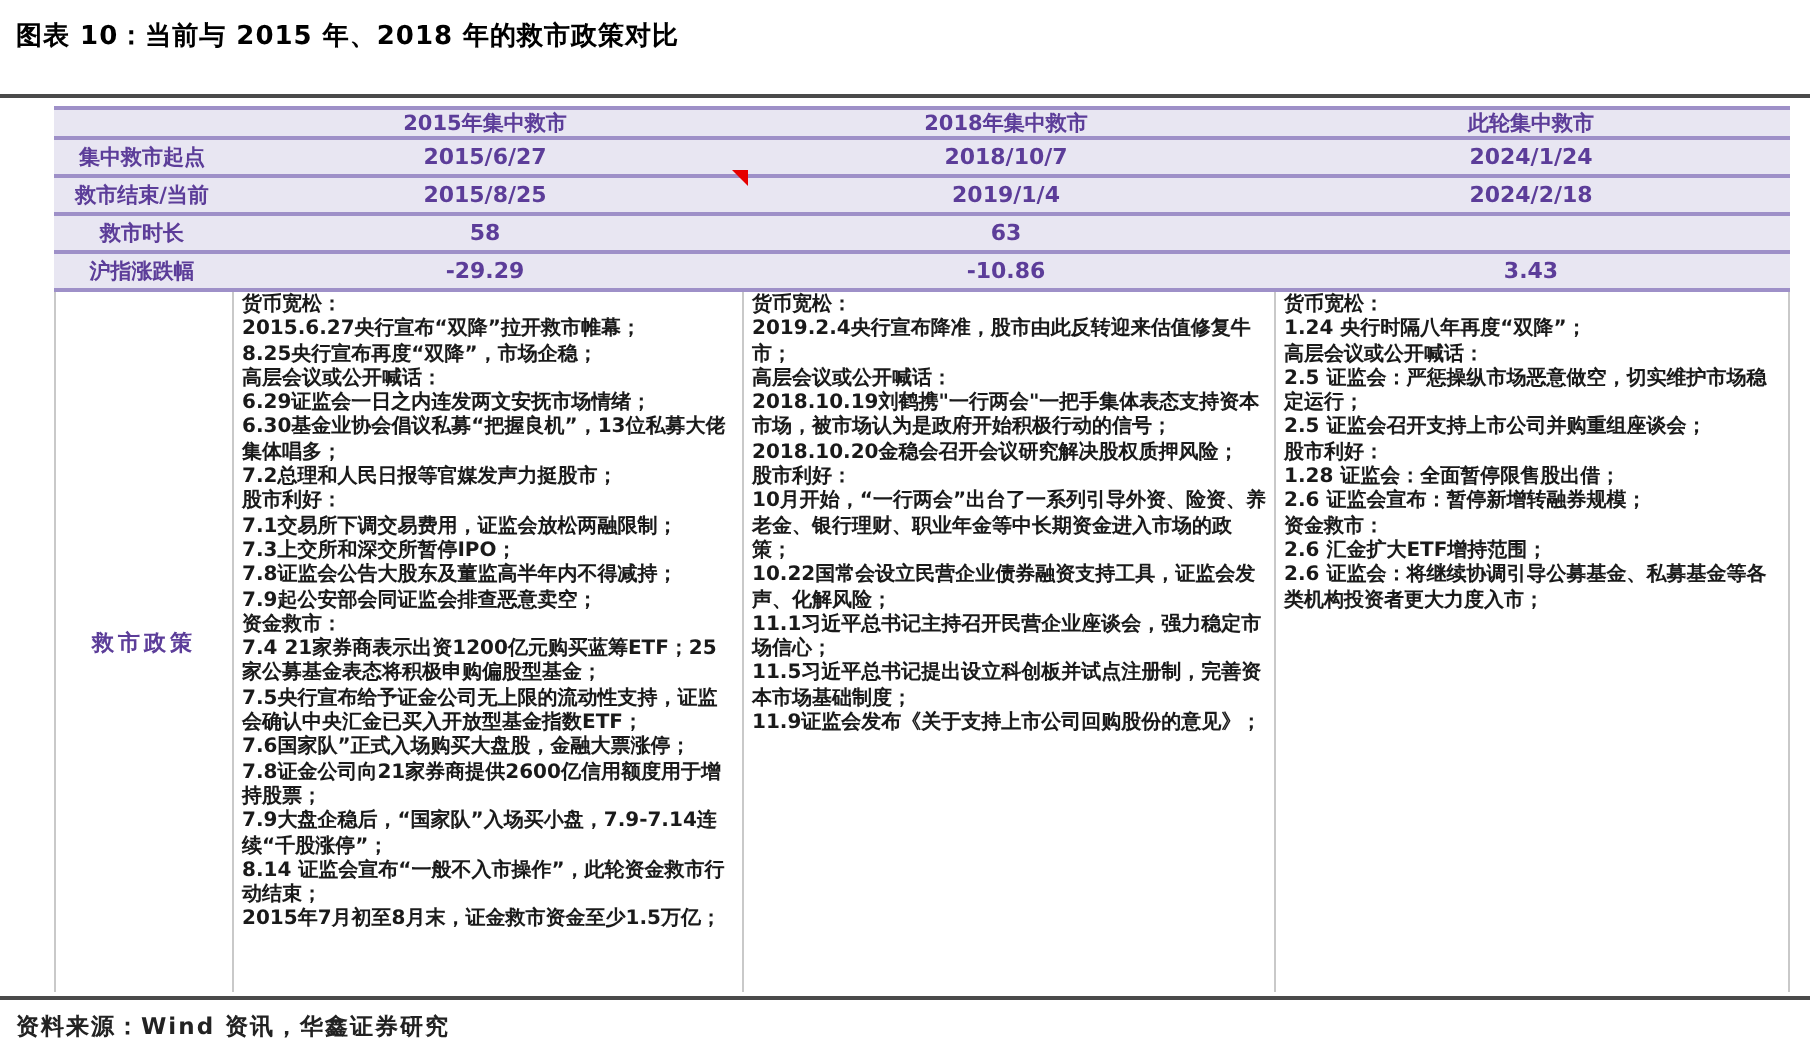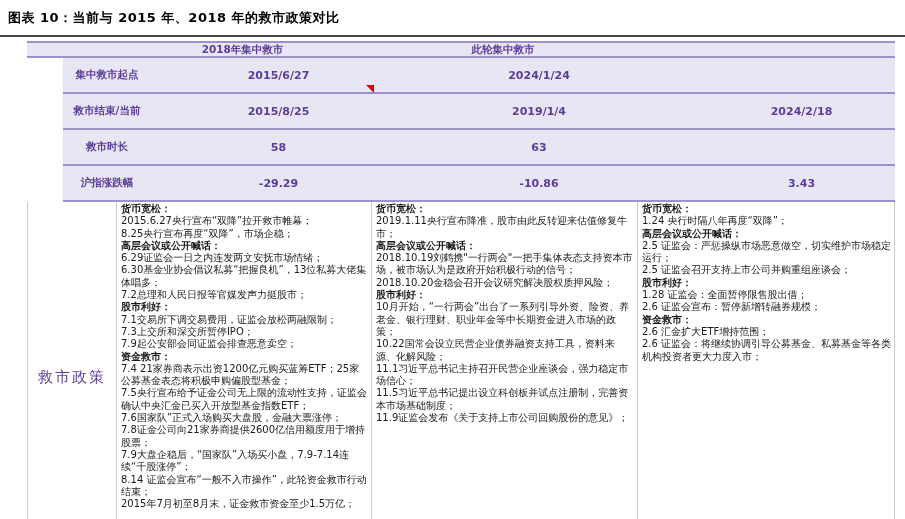--- a/index.html
+++ b/index.html
@@ -12,60 +12,60 @@
     --marker_red:#e60000;
   }
   *{box-sizing:border-box;}
   html,body{margin:0;padding:0;}
   body{
     width:905px;height:519px;background:#fff;position:relative;overflow:hidden;
     font-family:"DejaVu Sans","Liberation Sans",sans-serif;
     -webkit-font-smoothing:antialiased;
   }
   .title{
-    padding:9px 8px 8px 8px;
+    padding:9px 8px 20px 8px;
     font-size:13px;font-weight:bold;color:#000;letter-spacing:0.5px;
   }
   .title-rule{
     width:905px;height:0;border-top:2.5px solid var(--rule,#4a4a4a);
   }
   .table{
     margin:4px 0 0 27px;width:868px;
     border-top:2px solid var(--purple_line,#9e90c8);
     font-size:11px;
   }
   .grid-row{
     display:grid;grid-template-columns:88px 255px 266px 259px;
     background:var(--lavender,#e8e6f2);
     border-bottom:2px solid var(--purple_line,#9e90c8);
     color:var(--purple_text,#5c3d99);font-weight:bold;
     align-items:center;text-align:center;
   }
   .header-row{height:15px;font-size:10.5px;}
-  .summary-row{height:36px;margin-left:36px;}
+  .summary-row{height:19px;}
   .summary-row .row-label{font-size:10.5px;}
   .policy-row{
     display:grid;grid-template-columns:88px 255px 266px 259px;
     background:#fff;min-height:350px;
     border-left:1px solid var(--cell_border,#c9c9c9);
     border-right:1px solid var(--cell_border,#c9c9c9);
   }
   .policy-label{
     display:flex;align-items:center;justify-content:center;
-    color:var(--purple_text,#5c3d99);font-weight:normal;font-size:15px;
+    color:var(--purple_text,#5c3d99);font-weight:bold;font-size:11px;
     letter-spacing:2px;
   }
   .policy-cell{
     border-left:1px solid var(--cell_border,#c9c9c9);
     padding:1px 3px 2px 4px;
     color:var(--ink,#1a1a1a);
     font-size:10px;line-height:12.3px;text-align:left;
   }
   .policy-cell .sec{font-weight:bold;}
-  .policy-cell .item{font-weight:normal;}
+  .policy-cell .item{font-weight:bold;}
   .bottom-rule{
     width:905px;height:0;border-top:2px solid var(--rule,#4a4a4a);margin-top:2px;
   }
   .source{
     padding:6px 8px 0 8px;font-size:11.5px;font-weight:bold;color:#222;
     letter-spacing:1px;
   }
   .red-marker{
     position:absolute;left:366px;top:85px;width:0;height:0;
     border-top:8px solid var(--marker_red,#e60000);
@@ -74,27 +74,29 @@
 </style>
 </head>
 <body>
 
 <div class="title">图表 10：当前与 2015 年、2018 年的救市政策对比</div>
 <div class="title-rule"></div>
 
 <div class="table">
   <div class="grid-row header-row" id="header-row">
     <div class="row-label"></div>
+  <div>2015年集中救市</div>
       <div>2018年集中救市</div>
       <div>此轮集中救市</div>
     </div>
   <div id="summary-rows">
       <div class="grid-row summary-row">
         <div class="row-label">集中救市起点</div>
         <div>2015/6/27</div>
+        <div>2018/10/7</div>
         <div>2024/1/24</div>
       </div>
       <div class="grid-row summary-row">
         <div class="row-label">救市结束/当前</div>
         <div>2015/8/25</div>
         <div>2019/1/4</div>
         <div>2024/2/18</div>
       </div>
       <div class="grid-row summary-row">
         <div class="row-label">救市时长</div>
@@ -114,39 +116,40 @@
         <div class="sec">货币宽松：</div>
         <div class="item">2015.6.27央行宣布“双降”拉开救市帷幕；</div>
         <div class="item">8.25央行宣布再度“双降”，市场企稳；</div>
         <div class="sec">高层会议或公开喊话：</div>
         <div class="item">6.29证监会一日之内连发两文安抚市场情绪；</div>
         <div class="item">6.30基金业协会倡议私募“把握良机”，13位私募大佬集体唱多；</div>
         <div class="item">7.2总理和人民日报等官媒发声力挺股市；</div>
         <div class="sec">股市利好：</div>
         <div class="item">7.1交易所下调交易费用，证监会放松两融限制；</div>
         <div class="item">7.3上交所和深交所暂停IPO；</div>
+        <div class="item">7.8证监会公告大股东及董监高半年内不得减持；</div>
         <div class="item">7.9起公安部会同证监会排查恶意卖空；</div>
         <div class="sec">资金救市：</div>
         <div class="item">7.4 21家券商表示出资1200亿元购买蓝筹ETF；25家公募基金表态将积极申购偏股型基金；</div>
         <div class="item">7.5央行宣布给予证金公司无上限的流动性支持，证监会确认中央汇金已买入开放型基金指数ETF；</div>
         <div class="item">7.6国家队”正式入场购买大盘股，金融大票涨停；</div>
         <div class="item">7.8证金公司向21家券商提供2600亿信用额度用于增持股票；</div>
         <div class="item">7.9大盘企稳后，“国家队”入场买小盘，7.9-7.14连续“千股涨停”；</div>
         <div class="item">8.14 证监会宣布“一般不入市操作”，此轮资金救市行动结束；</div>
         <div class="item">2015年7月初至8月末，证金救市资金至少1.5万亿；</div>
       </div>
       <div class="policy-cell">
         <div class="sec">货币宽松：</div>
-        <div class="item">2019.1.11央行宣布降准，股市由此反转迎来估值修复牛市；</div>
+        <div class="item">2019.2.4央行宣布降准，股市由此反转迎来估值修复牛市；</div>
         <div class="sec">高层会议或公开喊话：</div>
         <div class="item">2018.10.19刘鹤携"一行两会"一把手集体表态支持资本市场，被市场认为是政府开始积极行动的信号；</div>
         <div class="item">2018.10.20金稳会召开会议研究解决股权质押风险；</div>
         <div class="sec">股市利好：</div>
         <div class="item">10月开始，“一行两会”出台了一系列引导外资、险资、养老金、银行理财、职业年金等中长期资金进入市场的政策；</div>
-        <div class="item">10.22国常会设立民营企业债券融资支持工具，资料来源、化解风险；</div>
+        <div class="item">10.22国常会设立民营企业债券融资支持工具，证监会发声、化解风险；</div>
         <div class="item">11.1习近平总书记主持召开民营企业座谈会，强力稳定市场信心；</div>
         <div class="item">11.5习近平总书记提出设立科创板并试点注册制，完善资本市场基础制度；</div>
         <div class="item">11.9证监会发布《关于支持上市公司回购股份的意见》；</div>
       </div>
       <div class="policy-cell">
         <div class="sec">货币宽松：</div>
         <div class="item">1.24 央行时隔八年再度“双降”；</div>
         <div class="sec">高层会议或公开喊话：</div>
         <div class="item">2.5 证监会：严惩操纵市场恶意做空，切实维护市场稳定运行；</div>
         <div class="item">2.5 证监会召开支持上市公司并购重组座谈会；</div>

